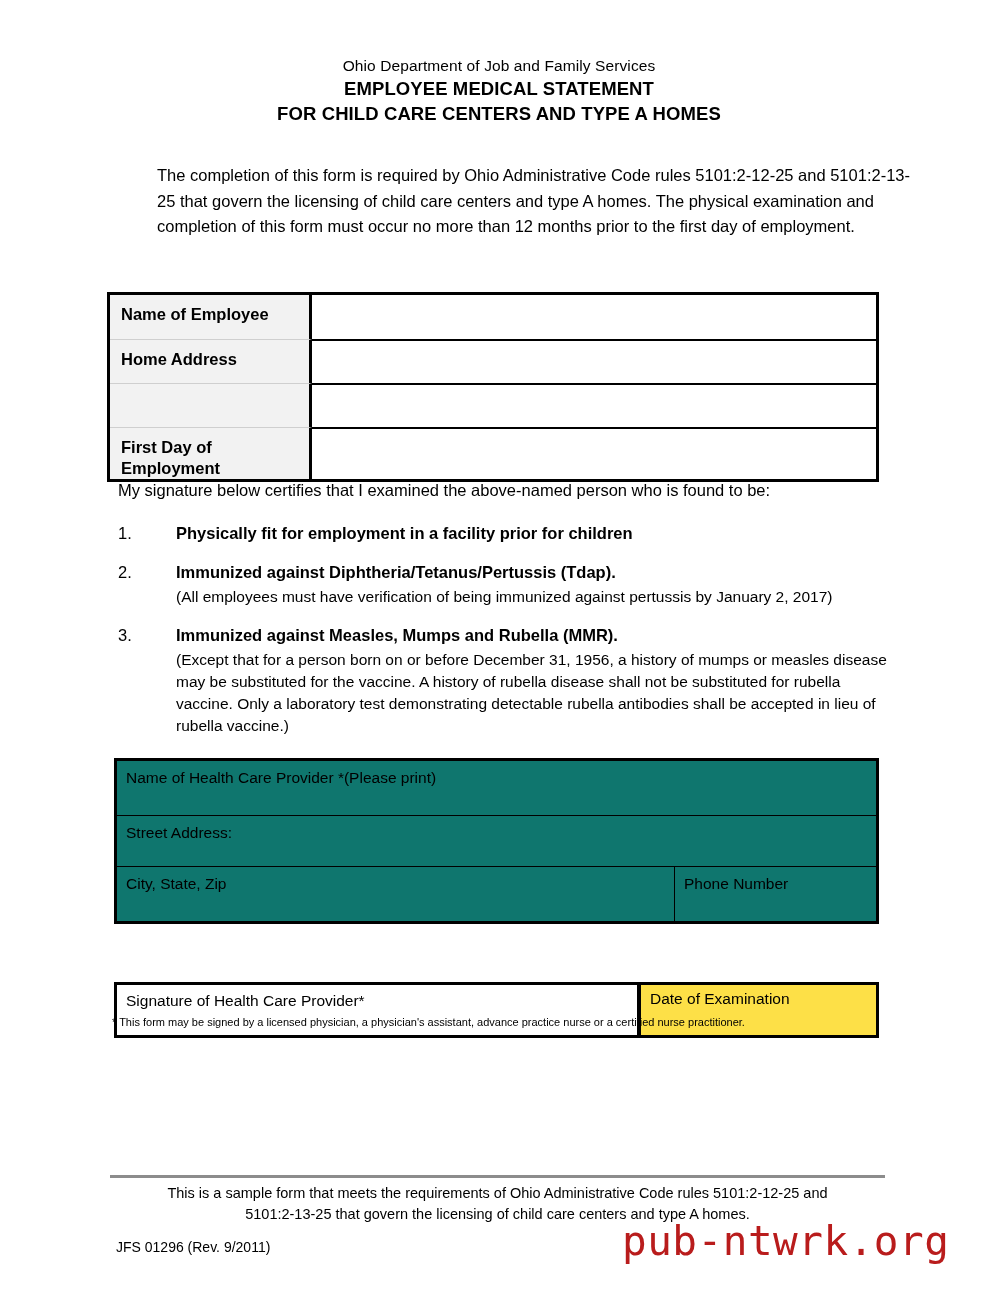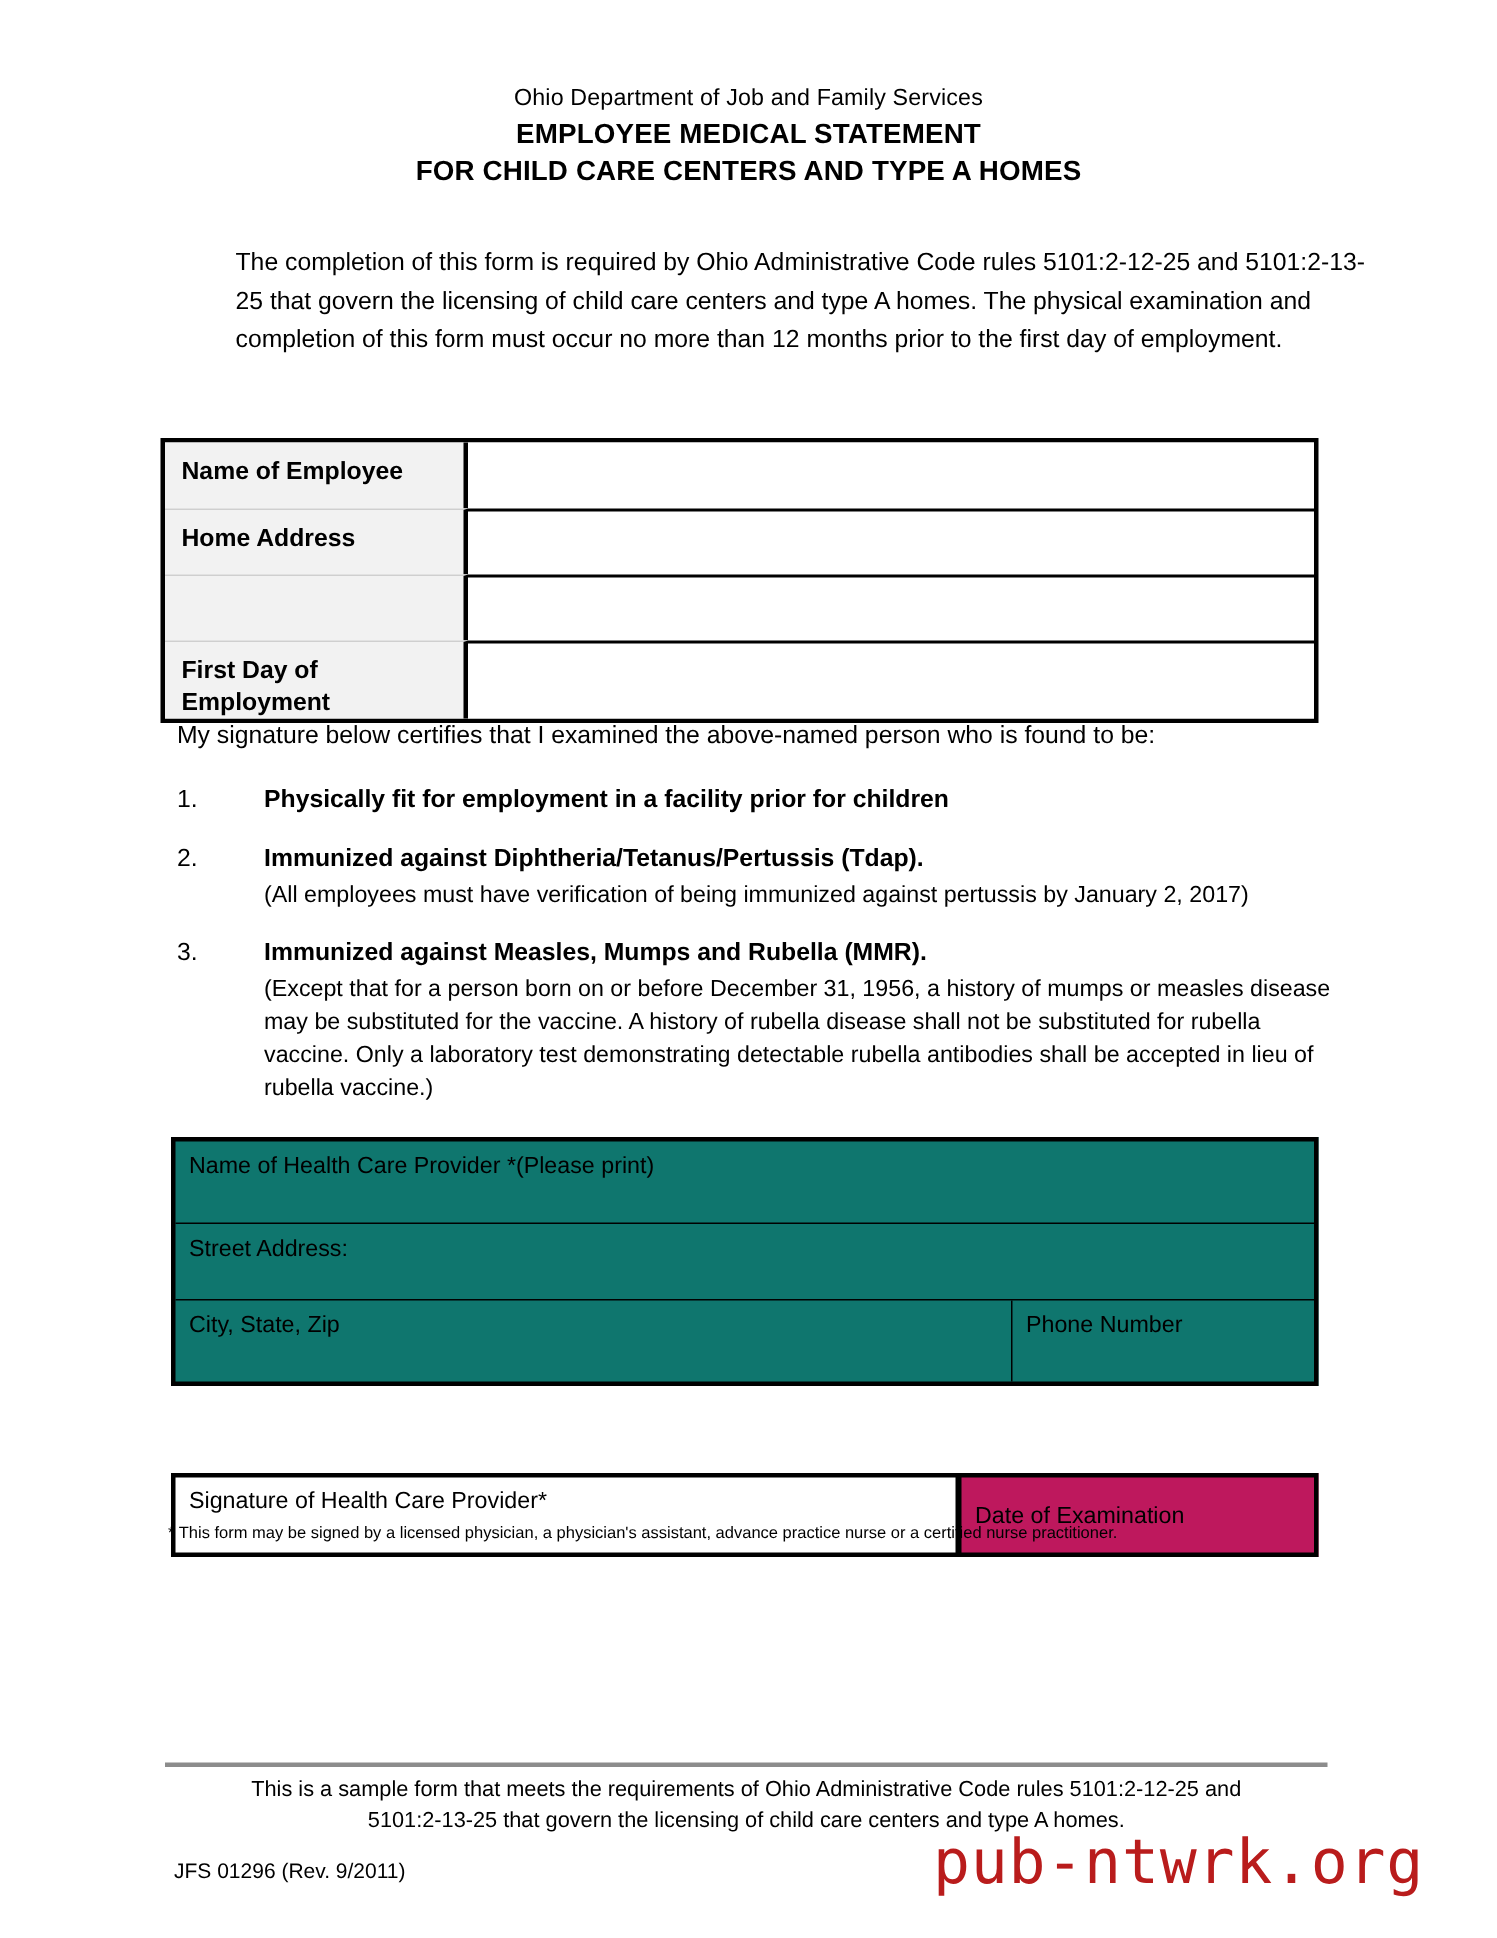--- a/index.html
+++ b/index.html
@@ -197,22 +197,22 @@
     background: #ffffff;
     padding: 6px 0 0 9px;
     font-size: 15.5px;
     line-height: 20px;
   }
   .sig-right {
     flex: 1;
     box-sizing: border-box;
     border: 3.5px solid #000;
     border-left: 1.5px solid #000;
-    background: #be185d;
-    padding: 16px 0 0 9px;
+    background: #fde047;
+    padding: 4px 0 0 9px;
     font-size: 15.5px;
     line-height: 20px;
   }
 
   
   .footnote {
     position: absolute;
     top: 1012px;
     left: 112px;
     width: 778px;

